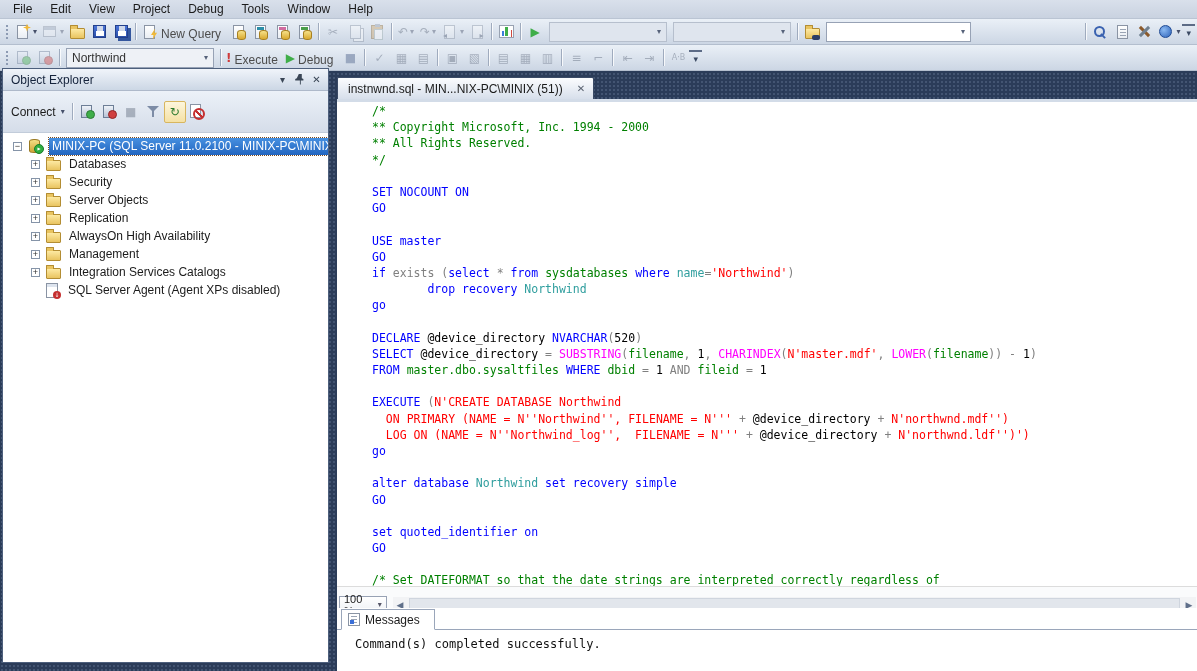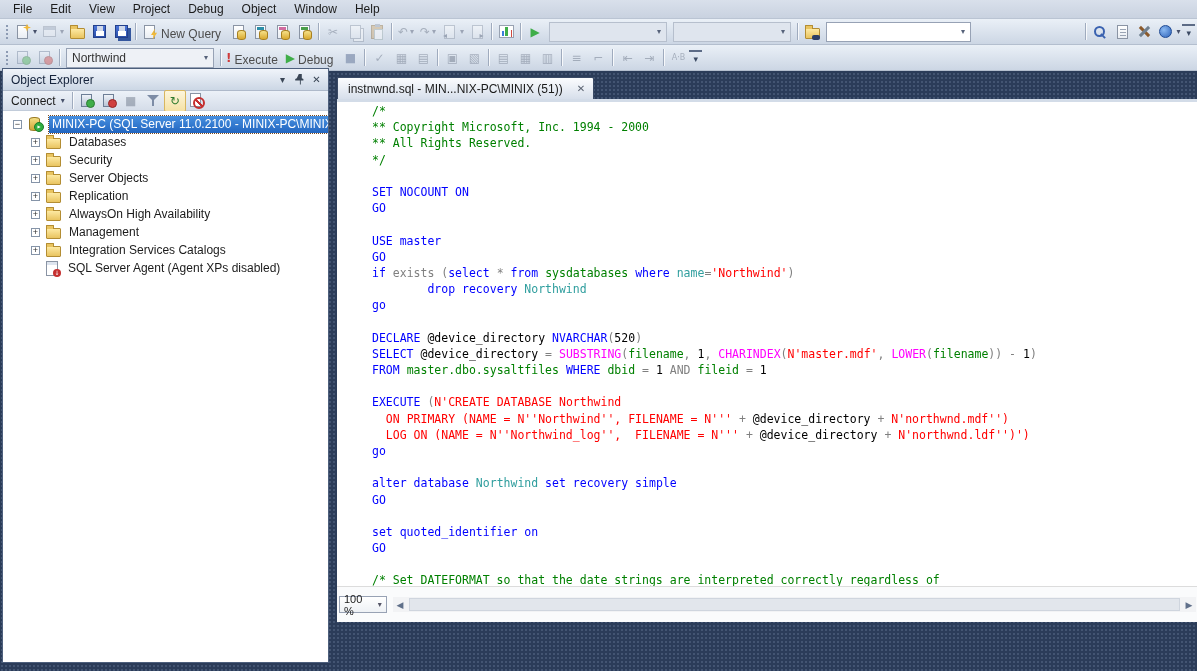--- a/index.html
+++ b/index.html
@@ -116,21 +116,21 @@
     background:repeating-linear-gradient(#9aa4b4 0 1px, transparent 1px 3px); }
   .ic-msgdoc::after { content:""; position:absolute; left:1px; bottom:1px; width:4px; height:4px; background:#3a6fd8; }
   
   .oe-panel { position:absolute; left:2px; top:68px; width:327px; height:595px; background:#fff;
     display:flex; flex-direction:column; border:1px solid #4d5f7c; }
   .oe-title { height:22px; flex:none; background:linear-gradient(#f0f4fa,#ccd7e5); border-bottom:1px solid #aeb9ca;
     display:flex; align-items:center; padding:0 3px 0 8px; color:#15233c; }
   .oe-title-text { flex:1; }
   .oe-btn { width:17px; height:16px; display:flex; align-items:center; justify-content:center;
     color:#3a4656; font-size:10px; font-family:"DejaVu Sans",sans-serif; }
-  .oe-connectbar { height:20px; flex:none; background:linear-gradient(#ecf1f8,#d5dde9); border-bottom:1px solid #c2ccda;
+  .oe-connectbar { height:42px; flex:none; background:linear-gradient(#ecf1f8,#d5dde9); border-bottom:1px solid #c2ccda;
     display:flex; align-items:center; padding:0 4px; }
   .connect-btn { display:flex; align-items:center; padding:2px 4px; }
   .connect-label { margin-right:3px; }
   .oe-tree { flex:1; background:#fff; padding-top:4px; overflow:hidden; }
   .tree-row { height:18px; display:flex; align-items:center; white-space:nowrap; }
   .exp { width:9px; height:9px; flex:none; border:1px solid #8594a8; background:#fff; color:#333;
     font:9px/7px "Liberation Sans",sans-serif; text-align:center; margin-right:5px; }
   .exp-space { width:9px; flex:none; margin-right:5px; }
   .tree-label { padding:1px 3px 2px; overflow:hidden; }
   .tree-label.sel { background:linear-gradient(#4790e0,#2165c0); color:#fff; outline:1px dotted #7a4a1e; }
@@ -163,21 +163,21 @@
 <body>
 
 <div class="window">
 
   <div class="menubar">
       <span class="menu-item">File</span>
       <span class="menu-item">Edit</span>
       <span class="menu-item">View</span>
       <span class="menu-item">Project</span>
       <span class="menu-item">Debug</span>
-      <span class="menu-item">Object</span>
+      <span class="menu-item">Tools</span>
       <span class="menu-item">Window</span>
       <span class="menu-item">Help</span>
     </div>
 
   <div class="toolbar" id="toolbar1">
     <span class="tb-grip"></span>
   <span class="tb-btn">
         <span class="ico ic-page ic-docnew"></span>
         <span class="tb-drop">▾</span>
       </span>
@@ -484,15 +484,24 @@
         <span>100 %</span>
         <span class="arrow-box">▾</span>
       </div>
       <div class="hscroll">
         <span class="hscroll-arrow">◀</span>
         <span class="hscroll-thumb"></span>
         <span class="hscroll-arrow">▶</span>
       </div>
     </div>
 
+    <div class="messages-panel">
+      <div class="msg-tabrow">
+        <div class="msg-tab">
+          <span class="ico ic-msgdoc"></span>
+          <span>Messages</span>
+        </div>
+      </div>
+      <div class="msg-content">Command(s) completed successfully.</div>
+    </div>
   </div>
 
 </div>
 
 </body></html>

